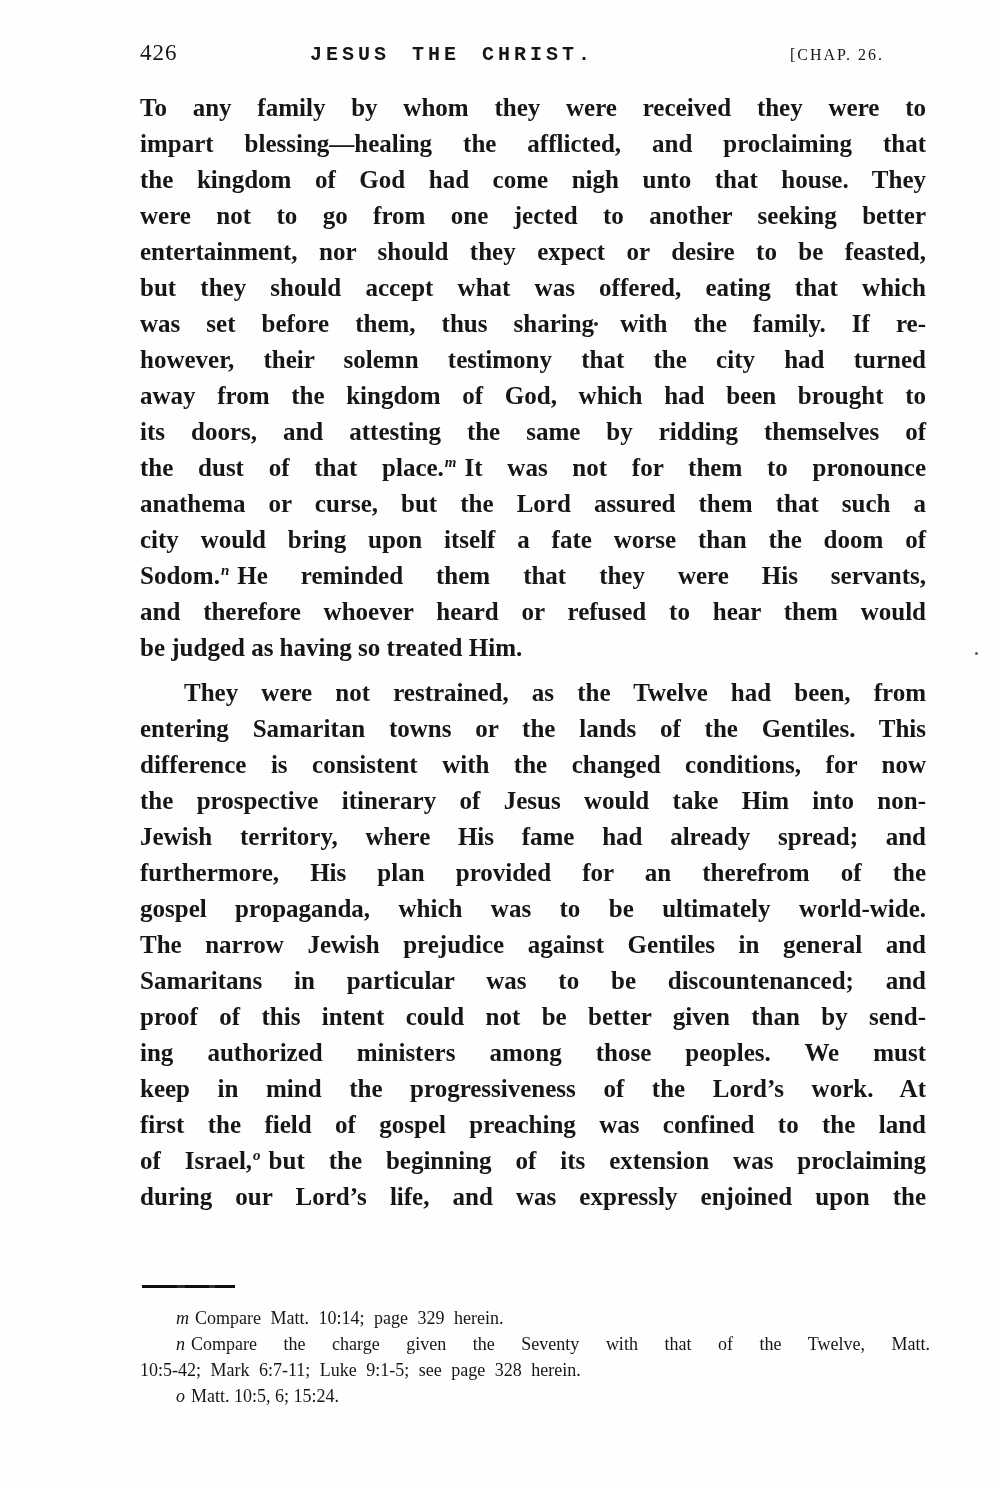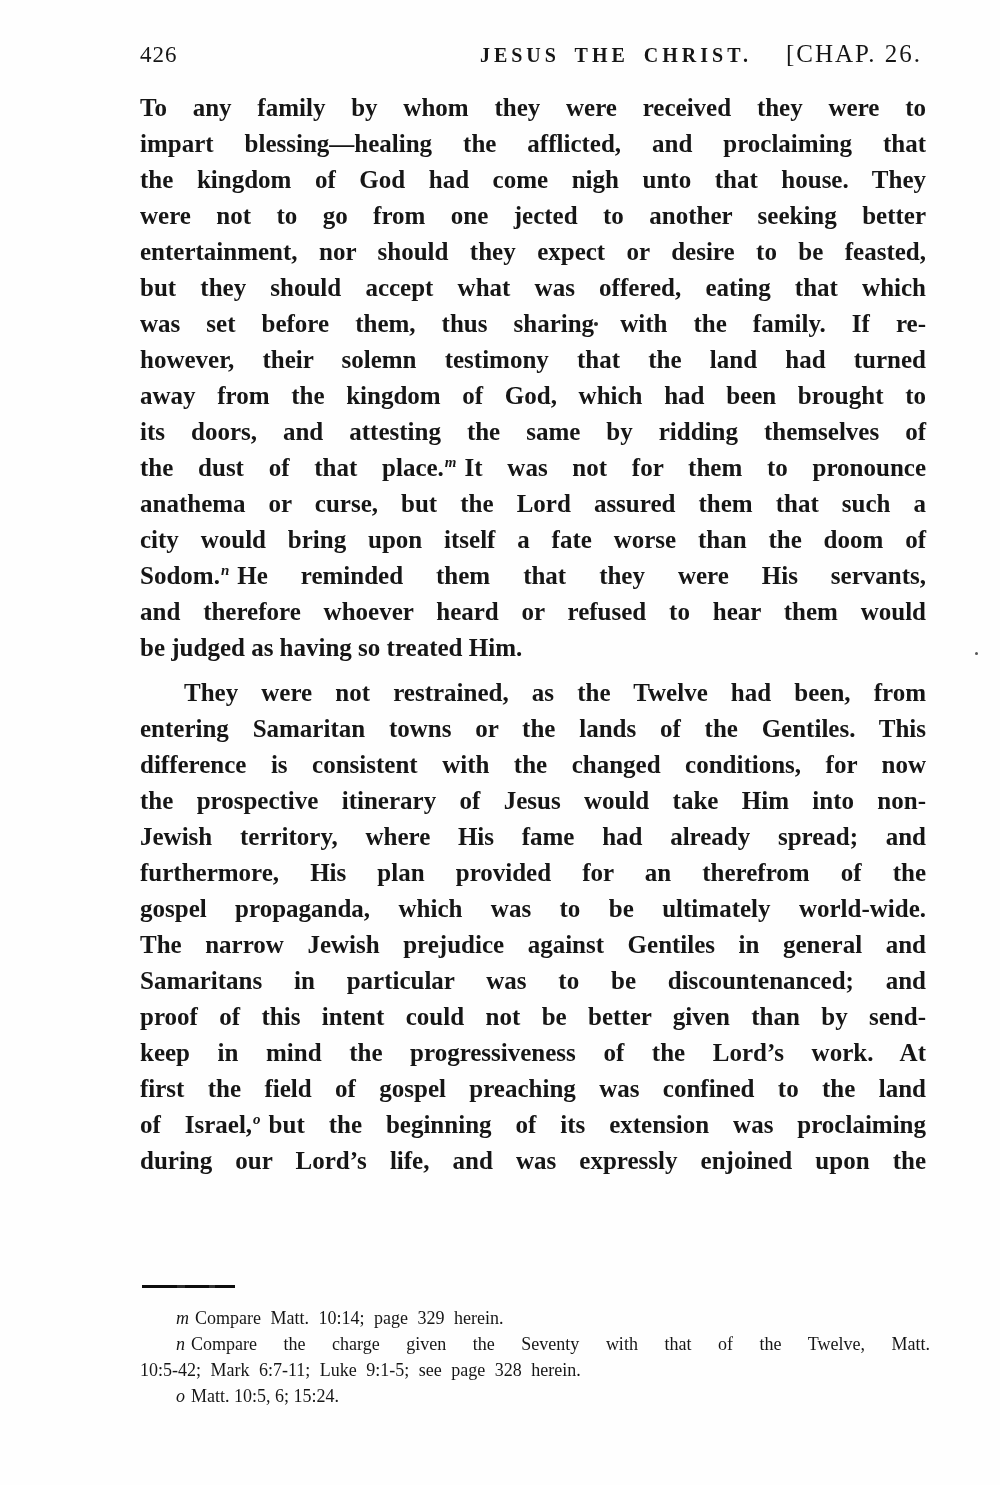--- a/index.html
+++ b/index.html
@@ -22,28 +22,28 @@
     position: absolute;
     top: 40px; left: 140px; right: 78px;
     display: flex; align-items: baseline;
     font-size: 22px;
   }
   .page-num {
     width: 170px; text-align: left;
     font-size: 23px; letter-spacing: 1px;
   }
   .running-title {
-    flex: 1; text-align: right;
+    flex: 1; text-align: left;
     font-size: 20px; letter-spacing: 4px;
     word-spacing: 6px;
-    font-weight: bold; font-stretch: normal;
+    font-weight: bold; font-stretch: normal; font-family: Liberation Mono, monospace;
   }
   .chapter-ref {
-    width: 170px; text-align: right;
-    font-size: 25px; letter-spacing: 2px;
+    width: 170px; text-align: center;
+    font-size: 16px; letter-spacing: 2px;
   }
 
   
   .body-text {
     position: absolute;
     top: 90px; left: 140px; width: 786px;
   }
   .line {
     font-size: 25px;
     line-height: 36px;
@@ -120,21 +120,21 @@
   <main class="body-text">
 
     <div class="paragraph">
       <div class="line">To any family by whom they were received they were to</div>
       <div class="line">impart blessing—healing the afflicted, and proclaiming that</div>
       <div class="line">the kingdom of God had come nigh unto that house. They</div>
       <div class="line">were not to go from one jected to another seeking better</div>
       <div class="line">entertainment, nor should they expect or desire to be feasted,</div>
       <div class="line">but they should accept what was offered, eating that which</div>
       <div class="line">was set before them, thus sharing with the family. If re-</div>
-      <div class="line">however, their solemn testimony that the land had turned</div>
+      <div class="line">however, their solemn testimony that the city had turned</div>
       <div class="line">away from the kingdom of God, which had been brought to</div>
       <div class="line">its doors, and attesting the same by ridding themselves of</div>
       <div class="line"><span>the dust of that place.</span><sup class="fn-ref">m</sup><span>It was not for them to pronounce</span></div>
       <div class="line">anathema or curse, but the Lord assured them that such a</div>
       <div class="line">city would bring upon itself a fate worse than the doom of</div>
       <div class="line"><span>Sodom.</span><sup class="fn-ref">n</sup><span>He reminded them that they were His servants,</span></div>
       <div class="line">and therefore whoever heard or refused to hear them would</div>
       <div class="line last-of-para">be judged as having so treated Him.</div>
     </div>
 
@@ -142,20 +142,21 @@
       <div class="line indent">They were not restrained, as the Twelve had been, from</div>
       <div class="line">entering Samaritan towns or the lands of the Gentiles. This</div>
       <div class="line">difference is consistent with the changed conditions, for now</div>
       <div class="line">the prospective itinerary of Jesus would take Him into non-</div>
       <div class="line">Jewish territory, where His fame had already spread; and</div>
       <div class="line">furthermore, His plan provided for an therefrom of the</div>
       <div class="line">gospel propaganda, which was to be ultimately world-wide.</div>
       <div class="line">The narrow Jewish prejudice against Gentiles in general and</div>
       <div class="line">Samaritans in particular was to be discountenanced; and</div>
       <div class="line">proof of this intent could not be better given than by send-</div>
+      <div class="line">ing authorized ministers among those peoples. We must</div>
       <div class="line">keep in mind the progressiveness of the Lord’s work. At</div>
       <div class="line">first the field of gospel preaching was confined to the land</div>
       <div class="line"><span>of Israel,</span><sup class="fn-ref">o</sup><span>but the beginning of its extension was proclaiming</span></div>
       <div class="line">during our Lord’s life, and was expressly enjoined upon the</div>
     </div>
 
   </main>
 
   <div class="footnote-rule"></div>
 

